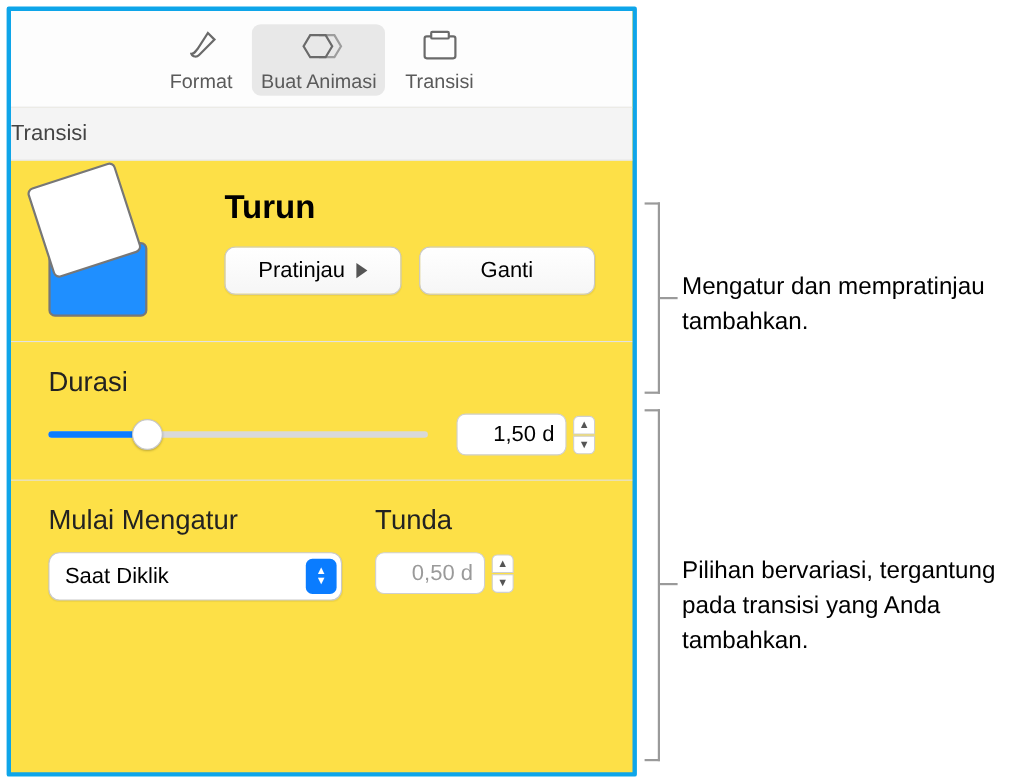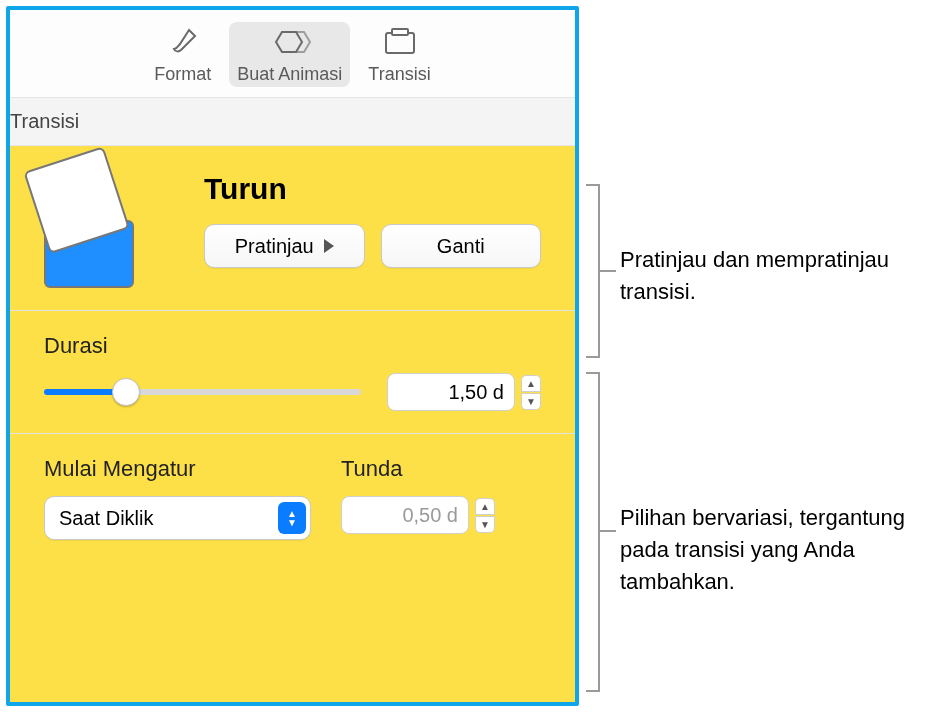--- a/index.html
+++ b/index.html
@@ -117,21 +117,21 @@
     cursor: default;
   }
   .mac-btn .tri {
     width: 0; height: 0;
     border-top: 7px solid transparent;
     border-bottom: 7px solid transparent;
     border-left: 10px solid #555;
   }
 
   .label {
-    font-size: 22px;
+    font-size: 25px;
     color: #222;
     margin-bottom: 14px;
   }
 
   
   .slider-row {
     display: flex;
     align-items: center;
     gap: 26px;
   }
@@ -165,21 +165,21 @@
     border: 1px solid #c7c7c7;
     box-shadow: 0 1px 2px rgba(0,0,0,.25);
     transform: translate(-50%,-50%);
   }
 
   .stepper {
     display: flex;
     align-items: center;
   }
   .stepper input {
-    width: 128px;
+    width: 100px;
     height: 38px;
     border: 1px solid #cfcfcf;
     border-radius: 8px;
     font-size: 20px;
     text-align: right;
     padding: 0 10px;
     background: #fff;
   }
   .stepper input.dim { color: #9a9a9a; }
   .step-btns {
@@ -363,18 +363,18 @@
         </div>
       </div>
     </div>
   </div>
 
 </div>
 
 <div class="callouts">
   <div class="bracket" style="left:6px; top:184px; height:174px;"></div>
   <div class="tick" style="left:20px; top:270px;"></div>
-  <div class="callout-text" style="left:40px; top:244px; width:310px;">Pratinjau dan mempratinjau transisi.</div>
+  <div class="callout-text" style="left:40px; top:244px; width:310px;">Mengatur dan mempratinjau tambahkan.</div>
 
   <div class="bracket" style="left:6px; top:372px; height:320px;"></div>
   <div class="tick" style="left:20px; top:530px;"></div>
   <div class="callout-text" style="left:40px; top:502px; width:320px;">Pilihan bervariasi, tergantung pada transisi yang Anda tambahkan.</div>
 </div>
 
 </body></html>

